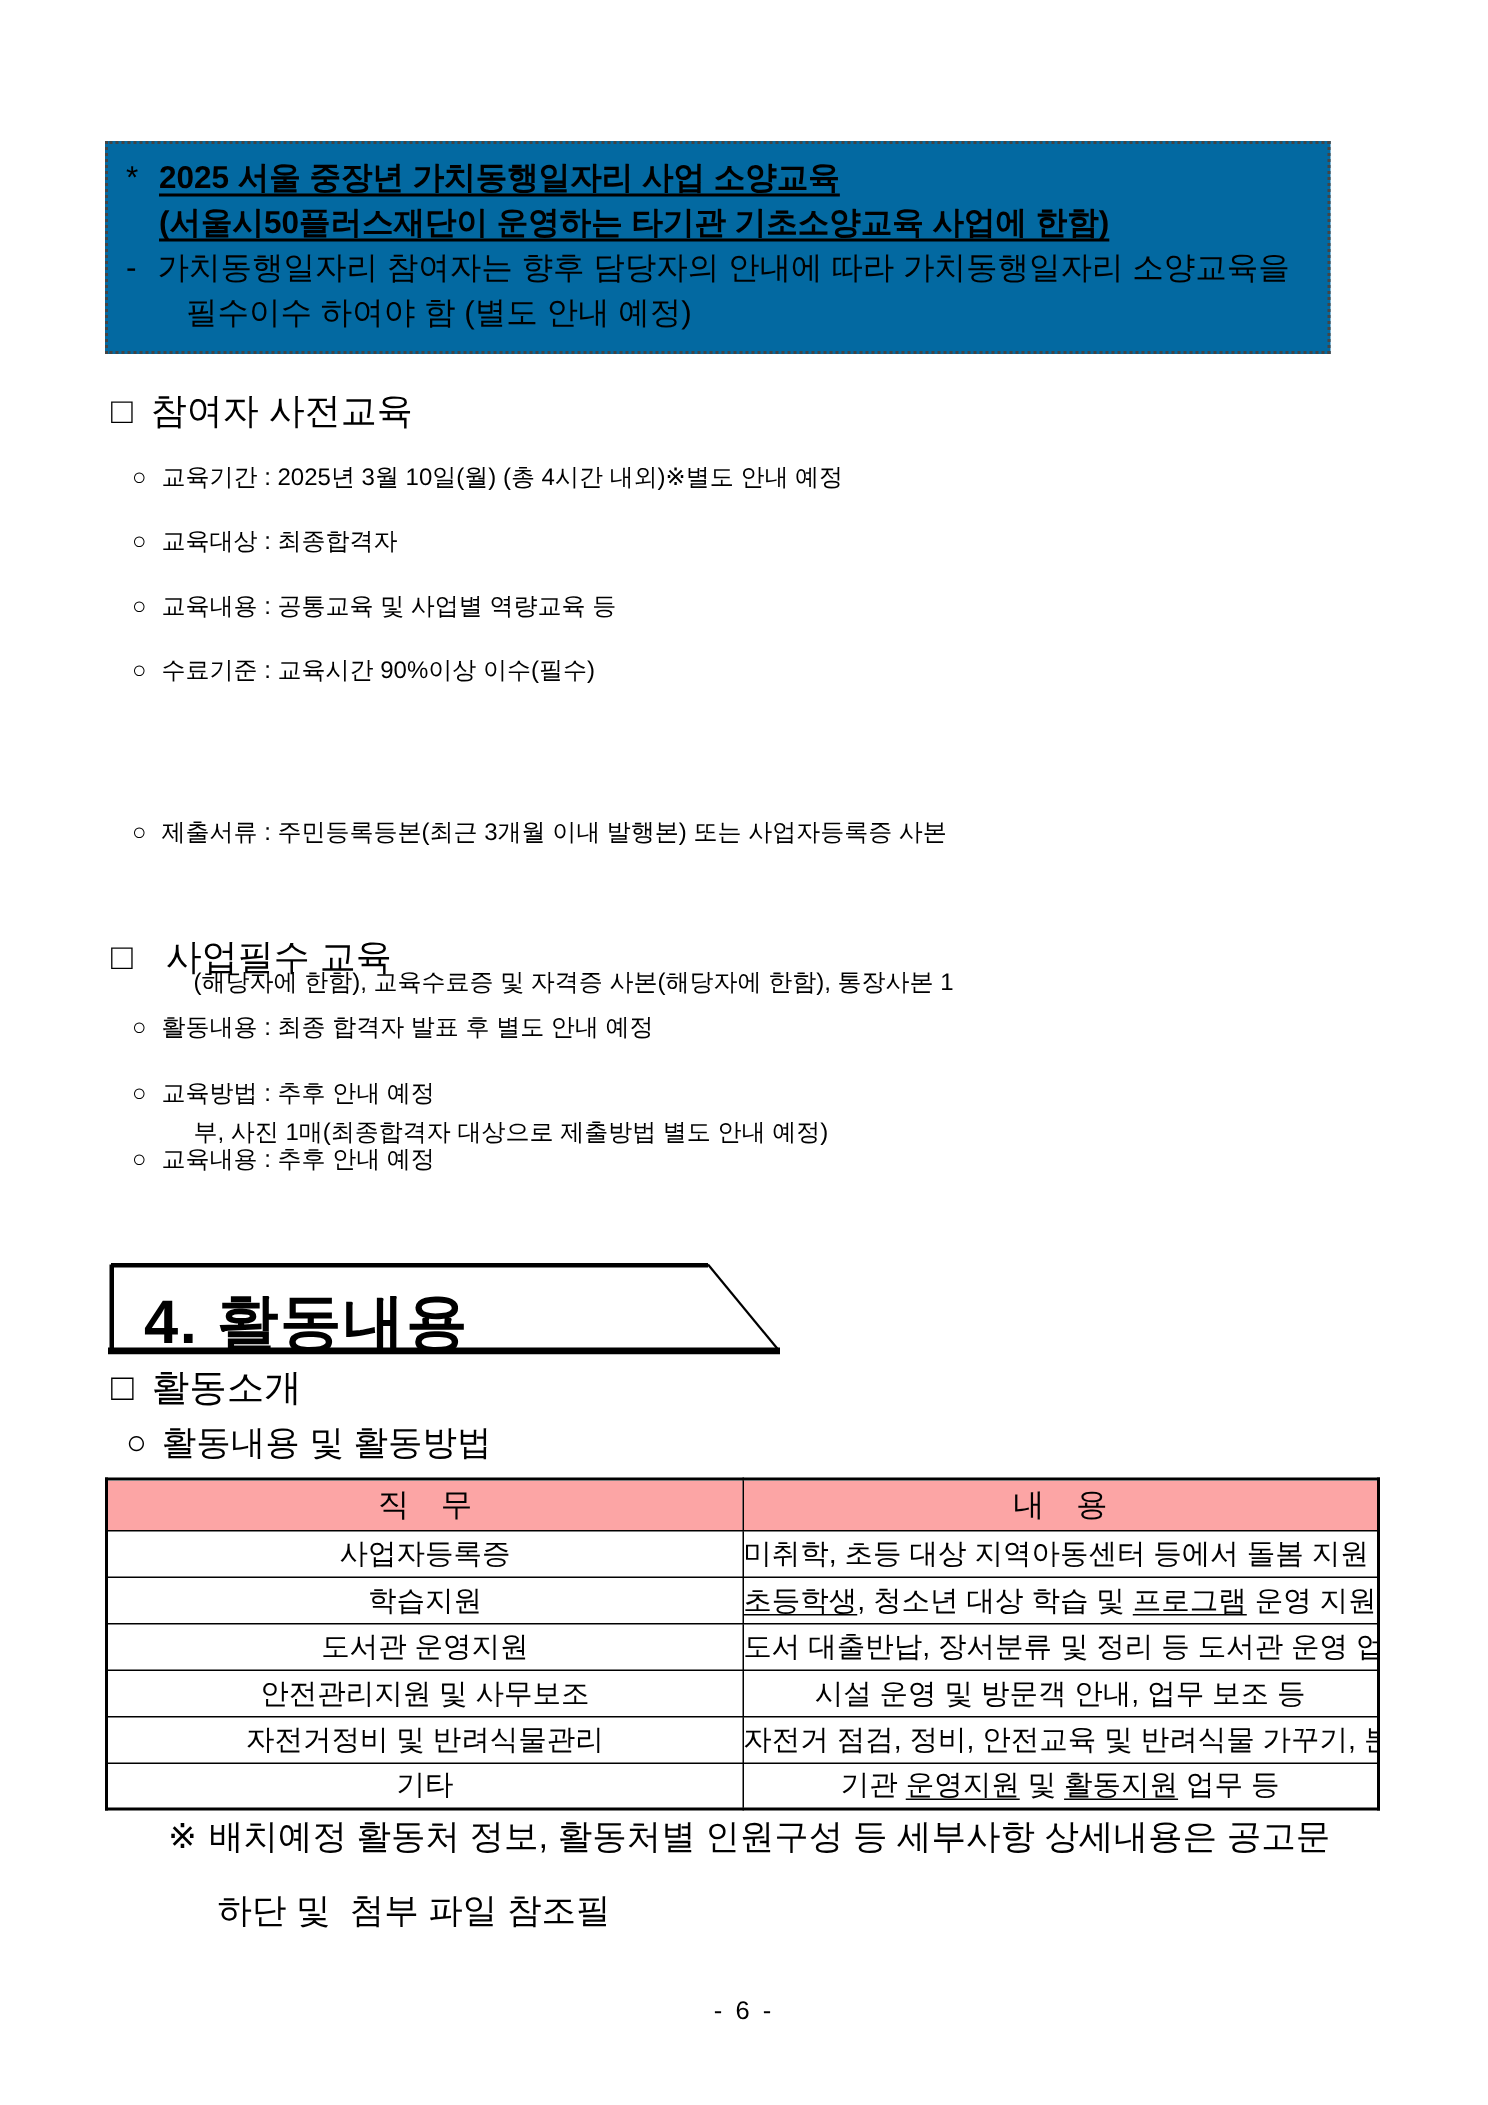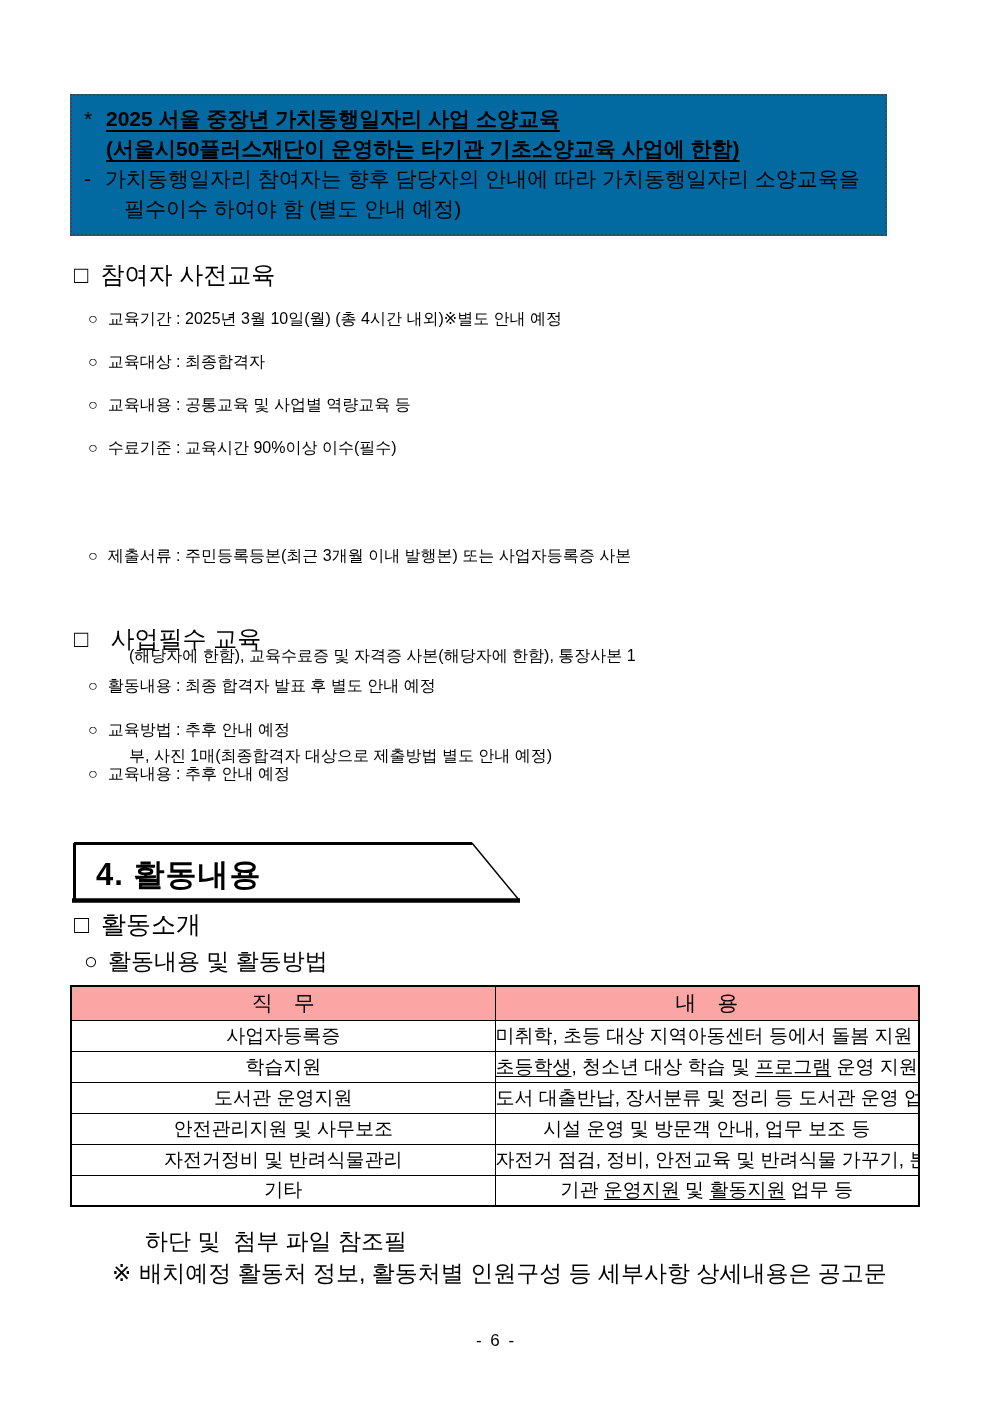--- a/index.html
+++ b/index.html
@@ -48,21 +48,21 @@
   .b-item.multi { margin-bottom: 0; }
   .b-item .wrap-line { display: block; padding-left: 41px; line-height: 40px; margin: 0; }
   .b-item .first-line { display: block; line-height: 40px; }
   .sec2 .b-item { margin-bottom: 14px; }
 
   
   .banner { position: absolute; left: 72px; top: 841px; width: 460px; height: 64px; }
   .banner svg { position: absolute; left: 0; top: 0; }
   .banner-label {
     position: absolute; left: 24px; top: 13px;
-    font-size: 31px; font-weight: 800; letter-spacing: 1px;
+    font-size: 41px; font-weight: 800; letter-spacing: 1px;
   }
 
   .sub-head { position: absolute; left: 74px; font-size: 25px; white-space: pre-wrap; }
   .sub-bullet { position: absolute; left: 84px; font-size: 23px; white-space: pre-wrap; }
   .sub-bullet .circ { margin-right: 10px; }
 
   
   table.activity {
     position: absolute;
     left: 70px; top: 985px;
@@ -180,19 +180,19 @@
       <td class="col-content"><span>자전거 점검, 정비, 안전교육 및 반려식물 가꾸기, 분갈이 등</span></td>
     </tr>
     <tr>
       <td class="col-job">기타</td>
       <td class="col-content"><span>기관 </span><span class="u">운영지원</span><span> 및 </span><span class="u">활동지원</span><span> 업무 등</span></td>
     </tr>
   </tbody>
     </table>
 
   <div class="note">
+    <div class="note-line"><span class="note-marker">※</span><span>배치예정 활동처 정보, 활동처별 인원구성 등 세부사항 상세내용은 공고문</span></div>
     <div class="note-line l2">하단 및  첨부 파일 참조필</div>
-    <div class="note-line"><span class="note-marker">※</span><span>배치예정 활동처 정보, 활동처별 인원구성 등 세부사항 상세내용은 공고문</span></div>
   </div>
 
   <div class="page-number">- 6 -</div>
 
 </div>
 
 </body></html>

